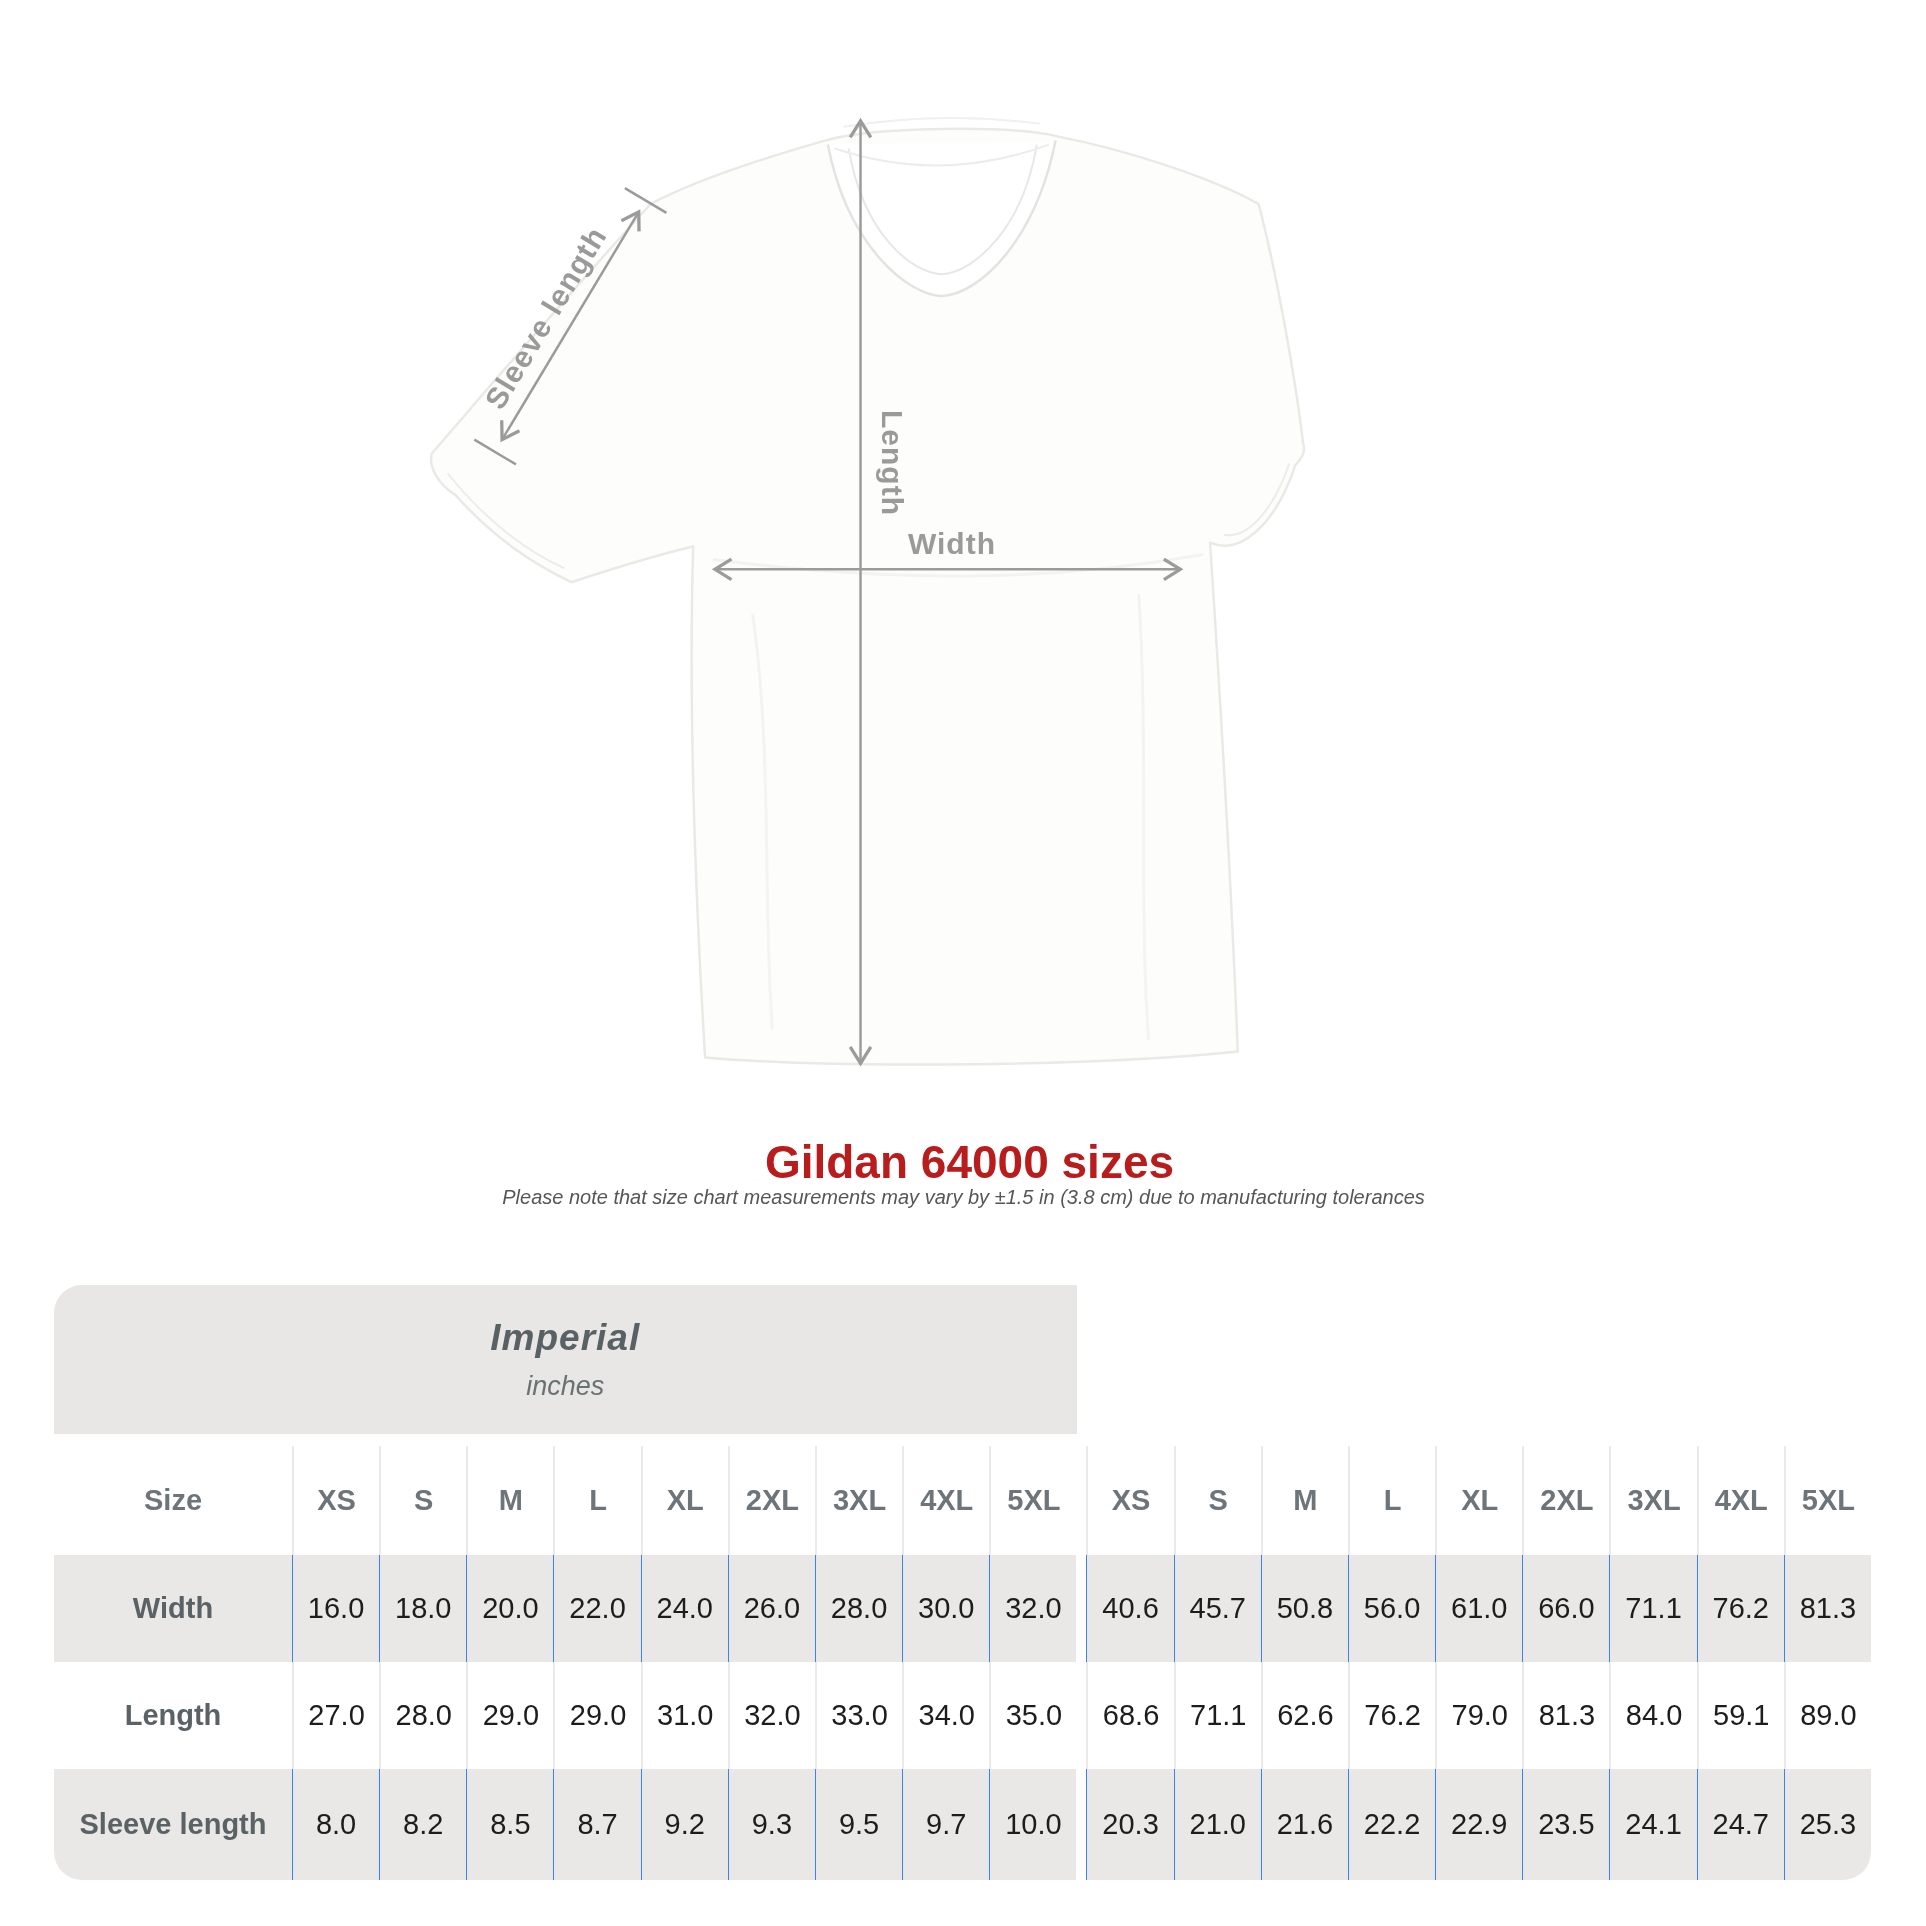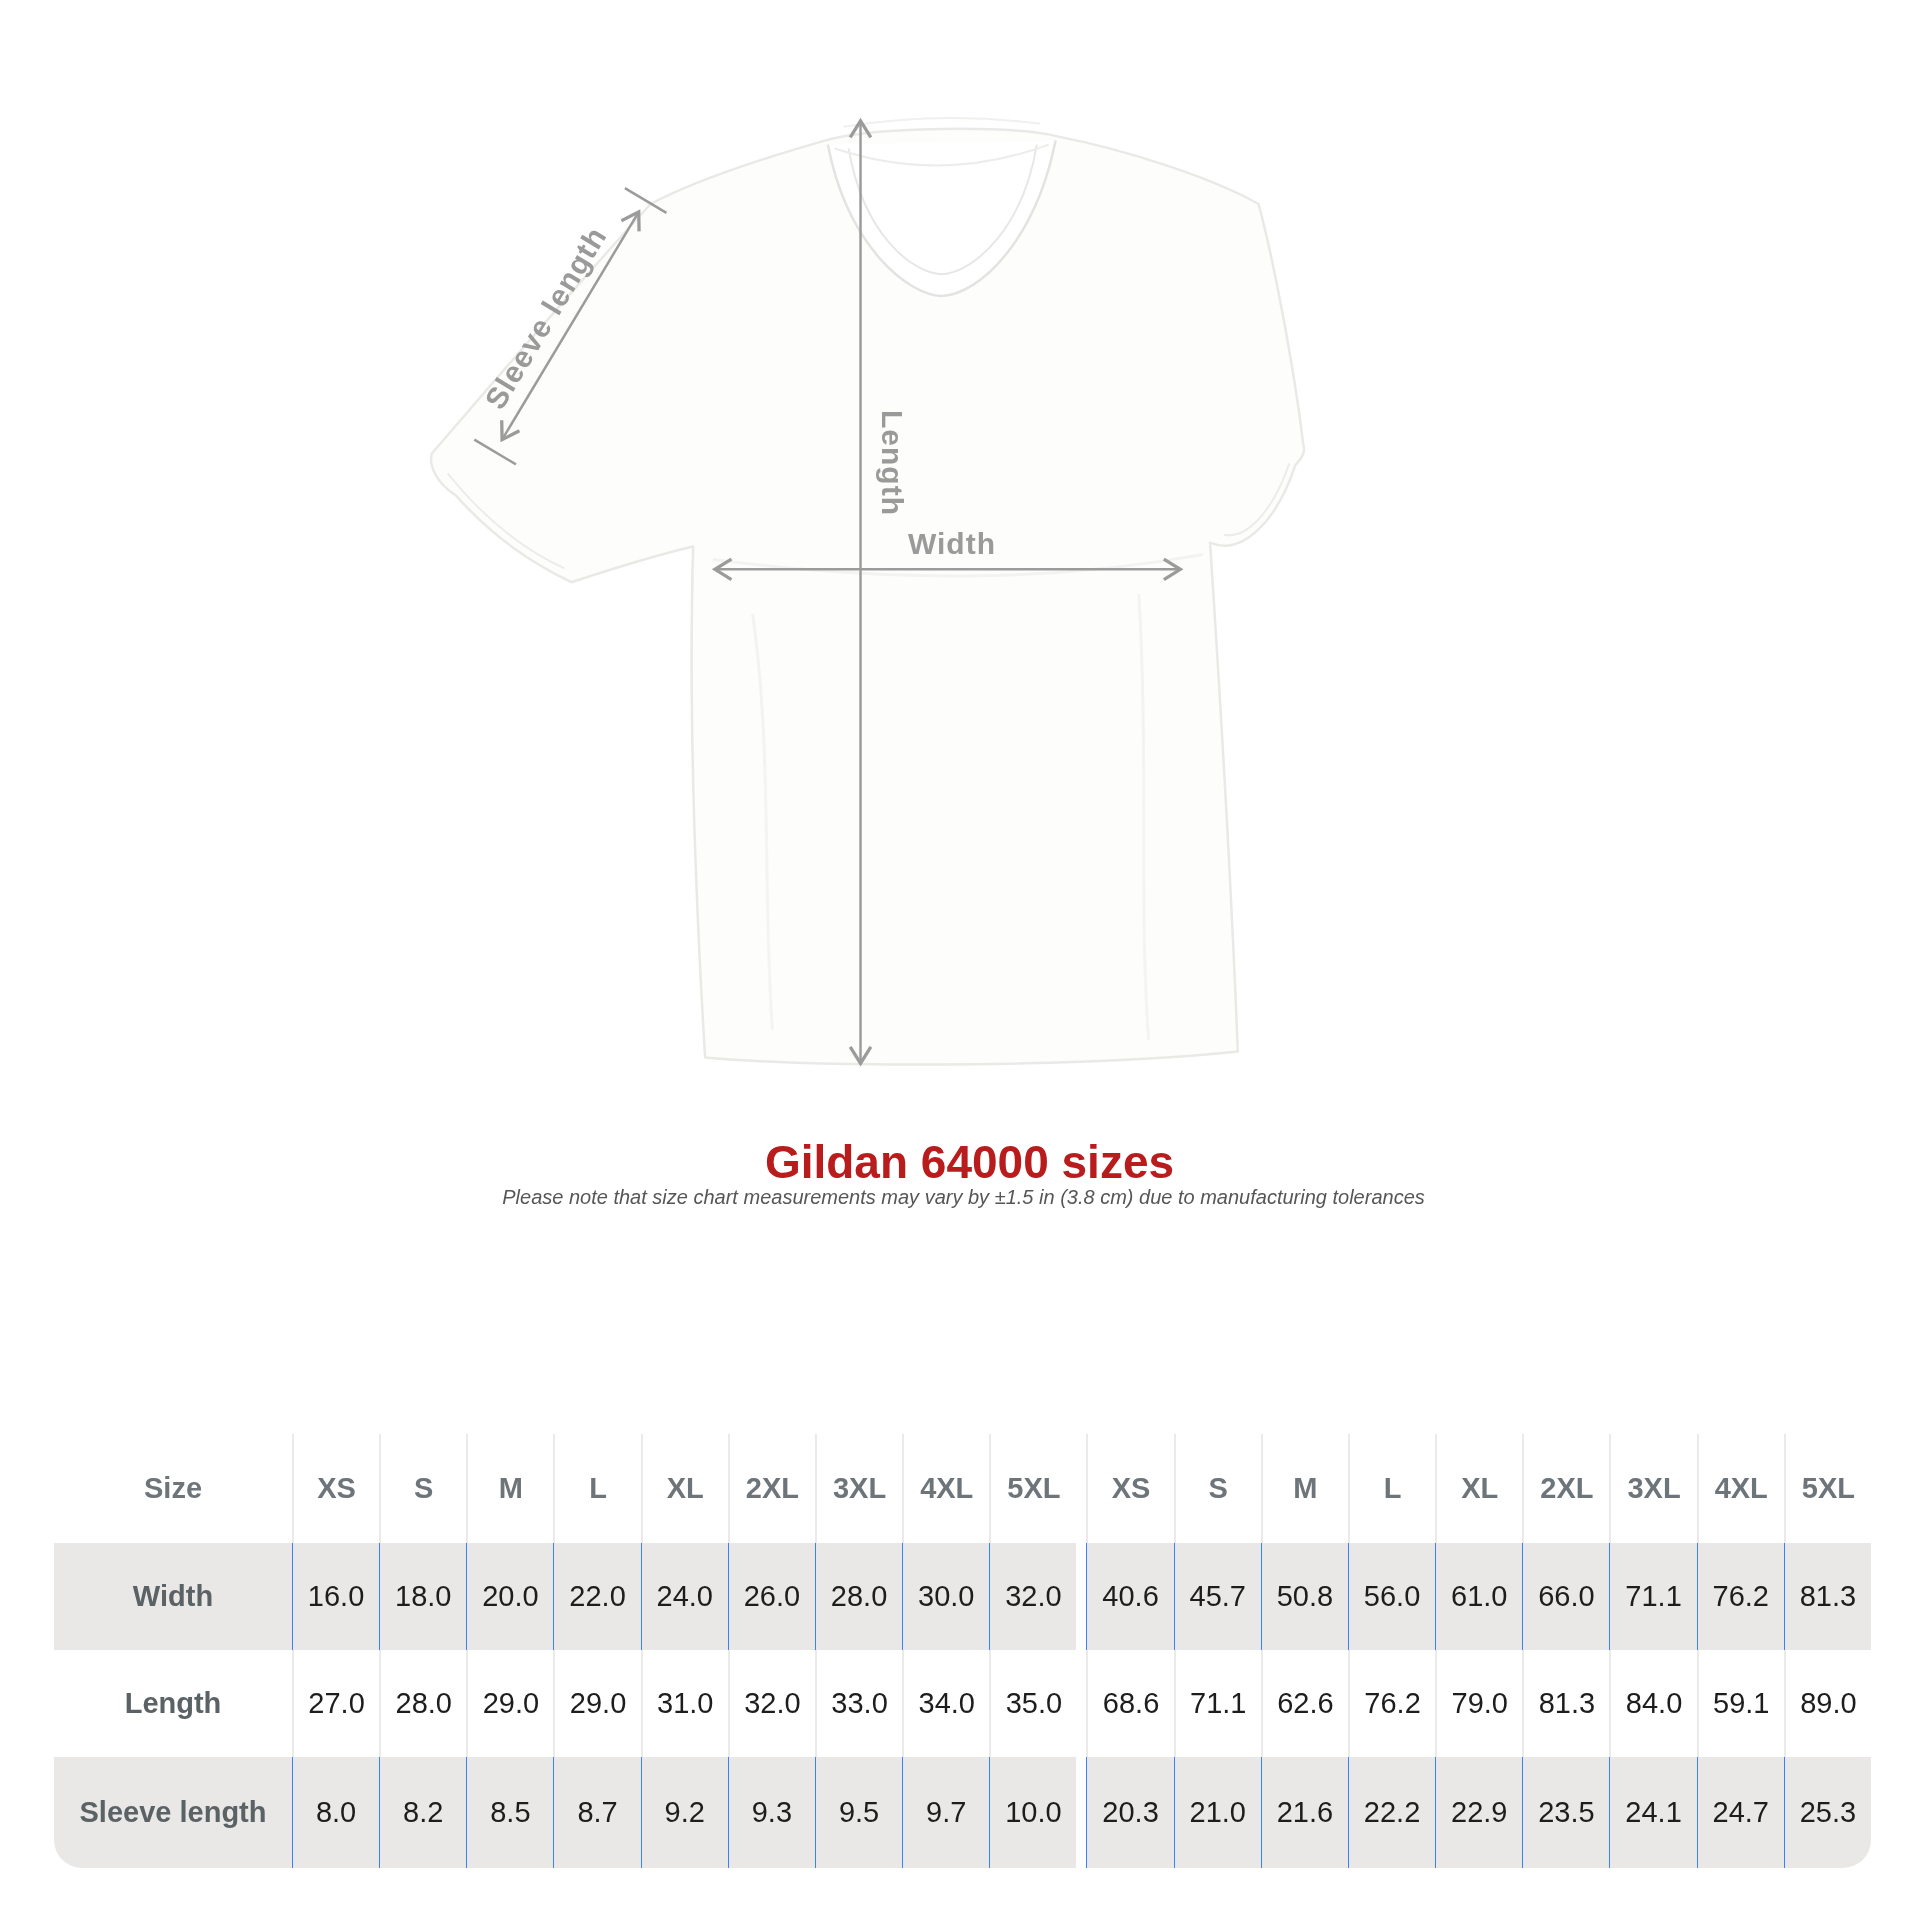--- a/index.html
+++ b/index.html
@@ -33,21 +33,21 @@
   .band-row{height:149px;}
   .band{
     background:#e8e7e5;display:flex;flex-direction:column;align-items:center;justify-content:center;
     row-gap:12px;
   }
   .band.left{grid-column:1/11;border-top-left-radius:28px;}
   .band-gap{grid-column:11/12;background:#ffffff;}
   .band.right{grid-column:12/-1;border-top-right-radius:28px;}
   .band-name{font-size:37px;font-weight:bold;font-style:italic;color:#596165;letter-spacing:1px;}
   .band-unit{font-size:27px;font-style:italic;color:#6a7175;}
-  .size-row{height:109px;}
+  .size-row{height:109px;margin-top:12px;}
   .data-row{height:107px;}
   .data-row:last-child{height:111px;}
   .cell{
     display:flex;align-items:center;justify-content:center;
     box-sizing:border-box;min-width:0;
   }
   .row-white .cell{background:#ffffff;border-left:2px solid #eceae8;}
   .row-white .cell:first-child{border-left:none;}
   .row-gray .cell{background:#e9e8e6;border-left:1px solid #3b82f6;}
   .row-gray .cell:first-child{border-left:none;}
@@ -115,20 +115,24 @@
     <div class="anno-label anno-length" style="left:892px;top:463px;">Length</div>
     <div class="anno-label" style="left:952px;top:544px;">Width</div>
   </div>
 
   <div class="title">Gildan 64000 sizes</div>
   <div class="subtitle">Please note that size chart measurements may vary by ±1.5 in (3.8 cm) due to manufacturing tolerances</div>
 
   <div class="stable">
 
     <div class="band-row">
+      <div class="band left">
+        <div class="band-name">Imperial</div>
+        <div class="band-unit">inches</div>
+      </div>
       <div class="band-gap"></div>
     </div>
 
     <div class="grid-row size-row row-white" id="size-row">
       <div class="cell label">Size</div>
 
     <div class="cell size">XS</div>
         <div class="cell size">S</div>
         <div class="cell size">M</div>
         <div class="cell size">L</div>

